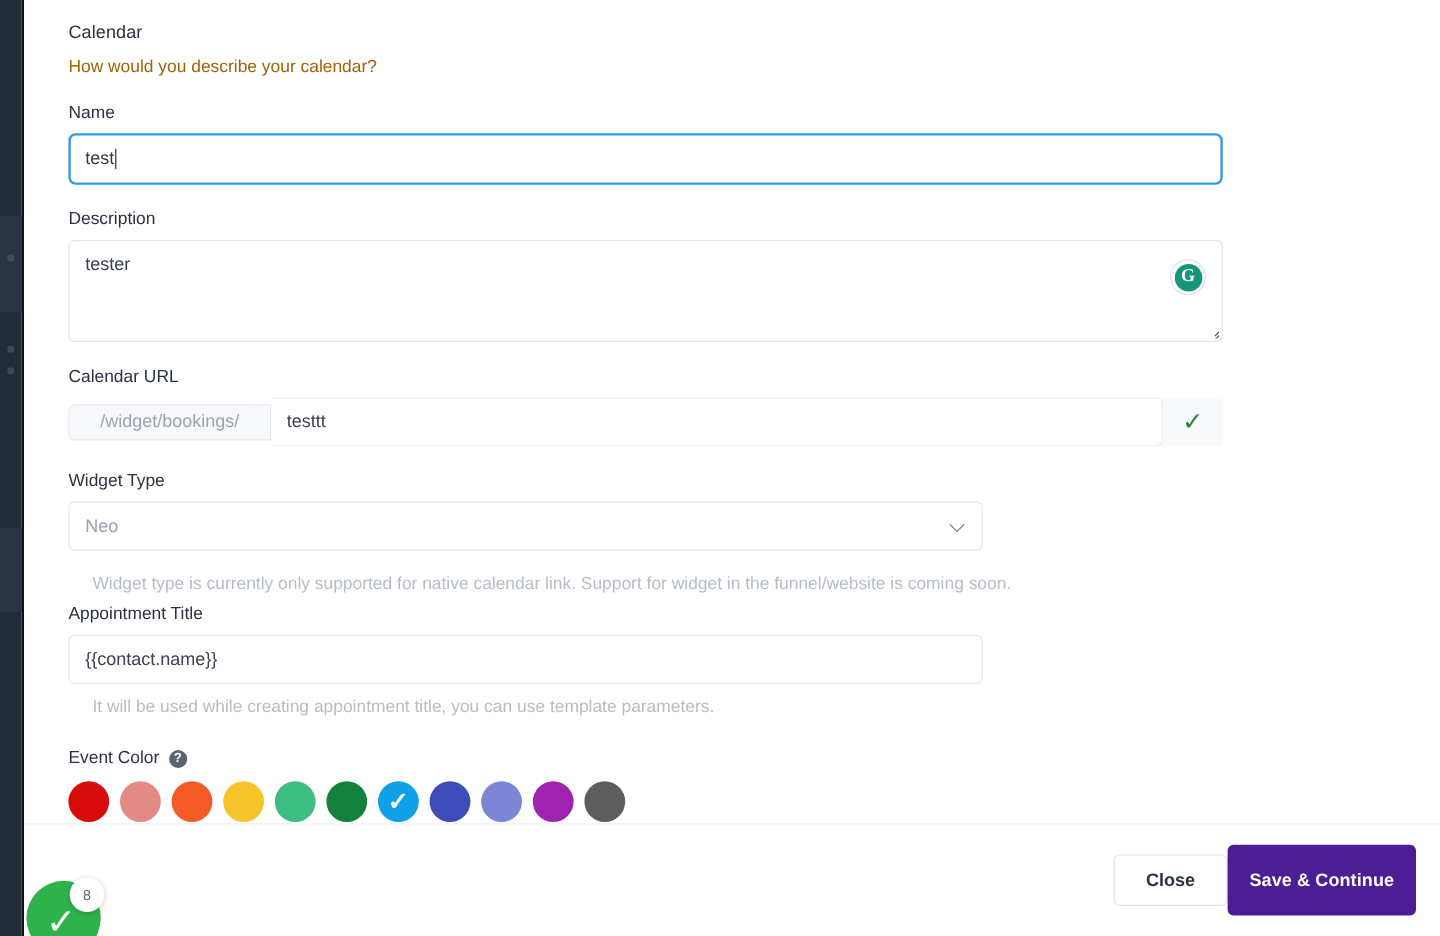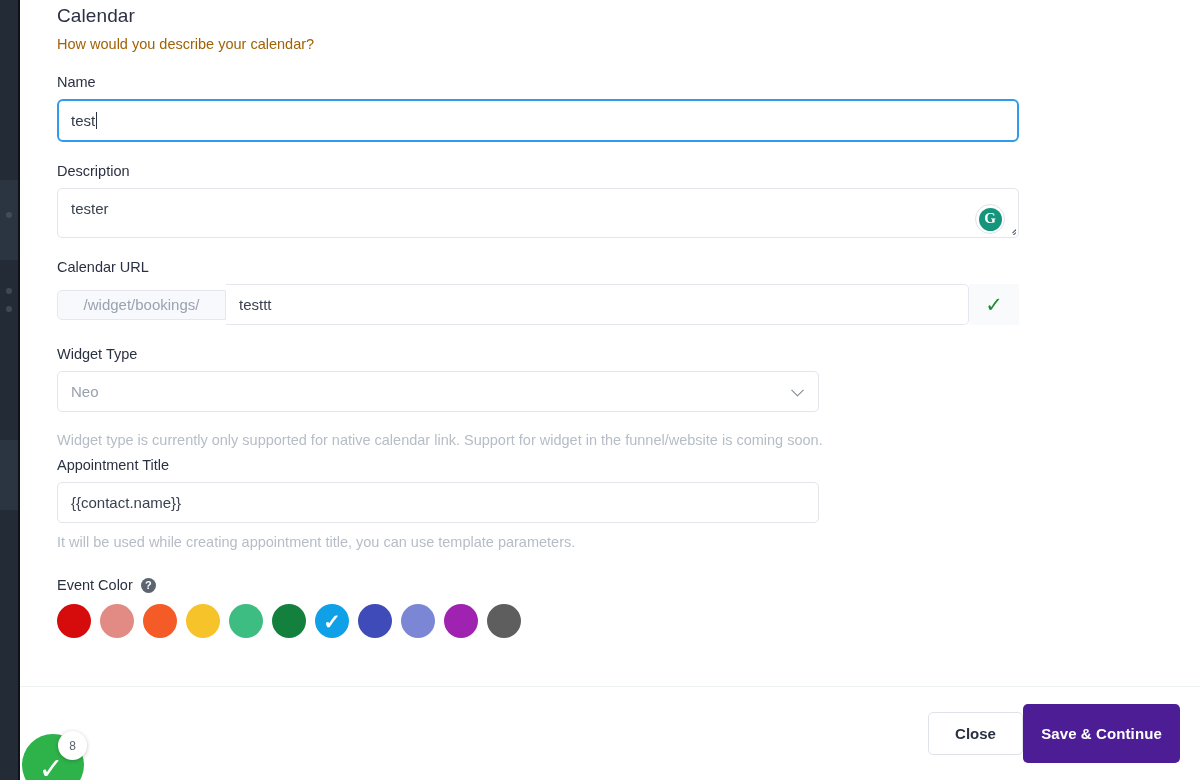--- a/index.html
+++ b/index.html
@@ -68,25 +68,25 @@
     background: #ffffff;
     overflow: hidden;
   }
 
   .form-wrap {
     padding: 0 0 0 37px;
     width: 1000px;
   }
 
   .section-title {
-    font-size: 19px;
+    font-size: 15px;
     color: #2a3142;
     font-weight: 400;
     letter-spacing: .1px;
-    padding-top: 5px;
+    padding-top: 17px;
     line-height: 22px;
   }
   .section-sub {
     font-size: 14.5px;
     color: #a16207;
     margin-top: 8px;
     line-height: 18px;
     font-weight: 400;
   }
 
@@ -122,21 +122,21 @@
   .name-row span {
     font-size: 15px;
     color: #333b48;
     line-height: 18px;
   }
 
   
   .textarea-box {
     position: relative;
     width: 962px;
-    height: 50px;
+    height: 85px;
     border: 1px solid #e2e6eb;
     border-radius: 5px;
     background: #ffffff;
     text-align: right;
   }
   .textarea-box .ta-text {
     position: absolute;
     left: 13px; top: 11px;
     font-size: 15px;
     color: #3a4250;
@@ -253,20 +253,21 @@
     border-right: 1.6px solid #7d8795;
     border-bottom: 1.6px solid #7d8795;
     transform: translateY(-70%) rotate(45deg);
   }
 
   .hint {
     font-size: 14.5px;
     color: #b6bdc6;
     margin-top: 19px;
     line-height: 19px;
+    margin-left: 20px;
   }
   .hint.tight { margin-top: 10px; }
 
   
   .color-label-row {
     display: flex;
     align-items: center;
     gap: 8px;
     margin-bottom: 10px;
   }

